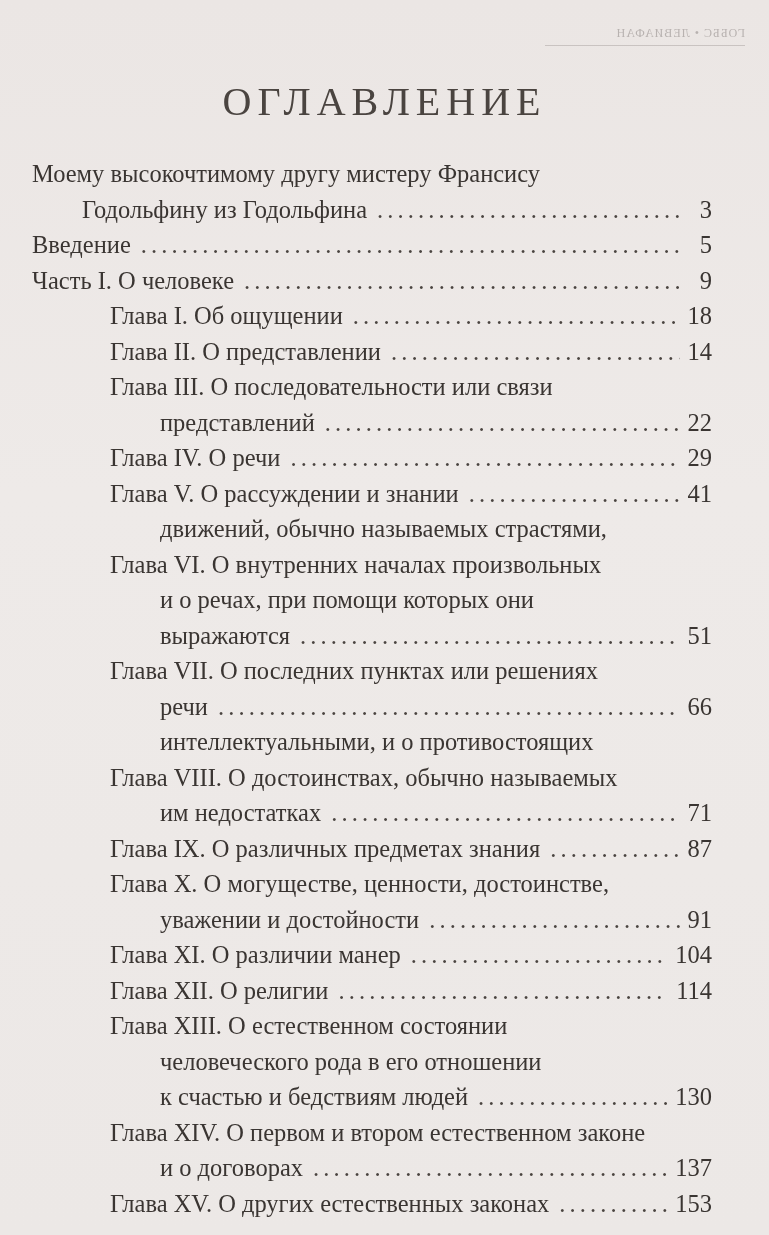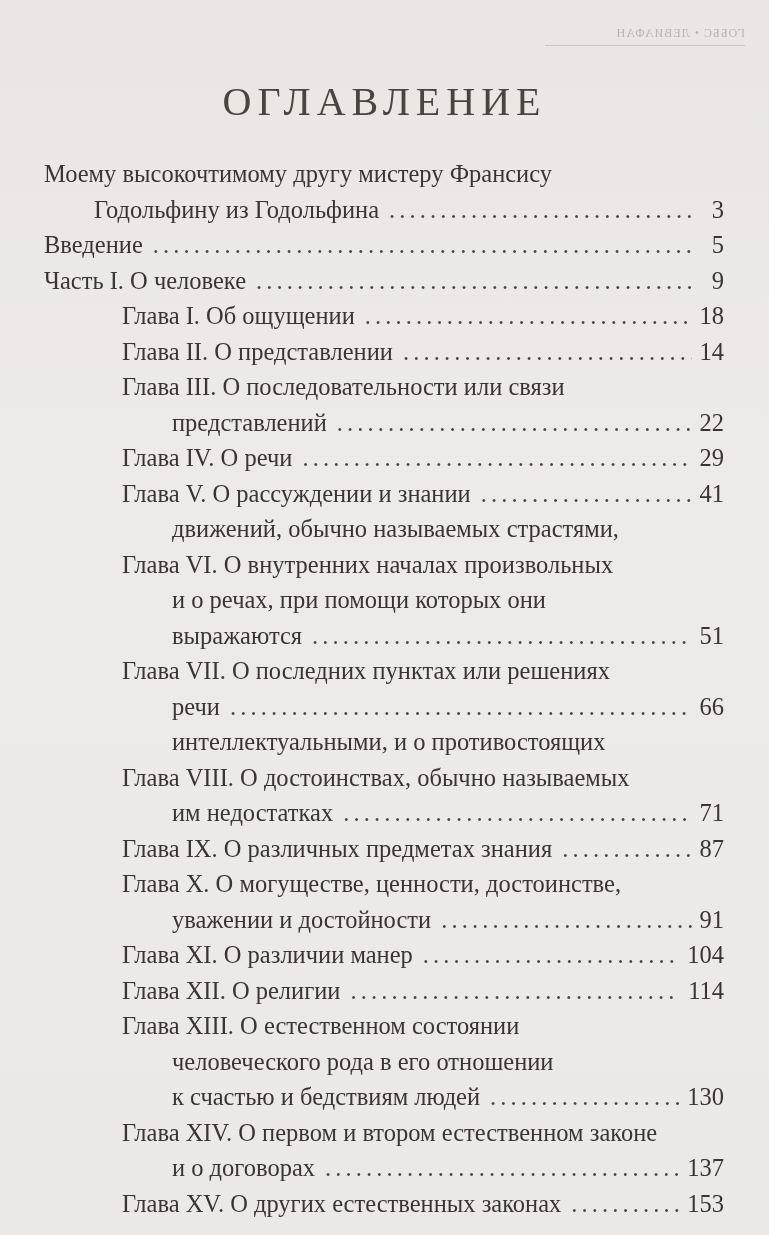--- a/index.html
+++ b/index.html
@@ -19,21 +19,21 @@
       font-size: 12px; letter-spacing: 1px; color: #b8b2b0;
       transform: scaleX(-1); text-align: left;
       border-bottom: 1px solid #c9c3c1; padding-bottom: 4px;
     }
     .title {
       position: absolute; top: 78px; left: 0; width: 769px; text-align: center;
       font-size: 40px; letter-spacing: 6px; color: #4a4440; font-weight: normal;
       margin: 0;
     }
     .toc {
-      position: absolute; top: 156px; left: 44px; width: 680px;
+      position: absolute; top: 156px; left: 32px; width: 680px;
     }
     .entry { position: relative; font-size: 24.5px; line-height: 35.5px; }
     .line { display: flex; align-items: baseline; white-space: nowrap; }
     .line .txt { flex: 0 0 auto; }
     .line .dots {
       flex: 1 1 auto; overflow: hidden; margin: 0 8px 0 10px;
       color: #4a4440; letter-spacing: 3px;
     }
     .line .dots::before {
       content: ". . . . . . . . . . . . . . . . . . . . . . . . . . . . . . . . . . . . . . . . . . . . . . . . . . . . . . . . . . . . . . . . . . . . . . . . . . . . . . . . . . . . . . . . . . . . . . . . . . . . . . . . . . . . . . . . . . . .";

